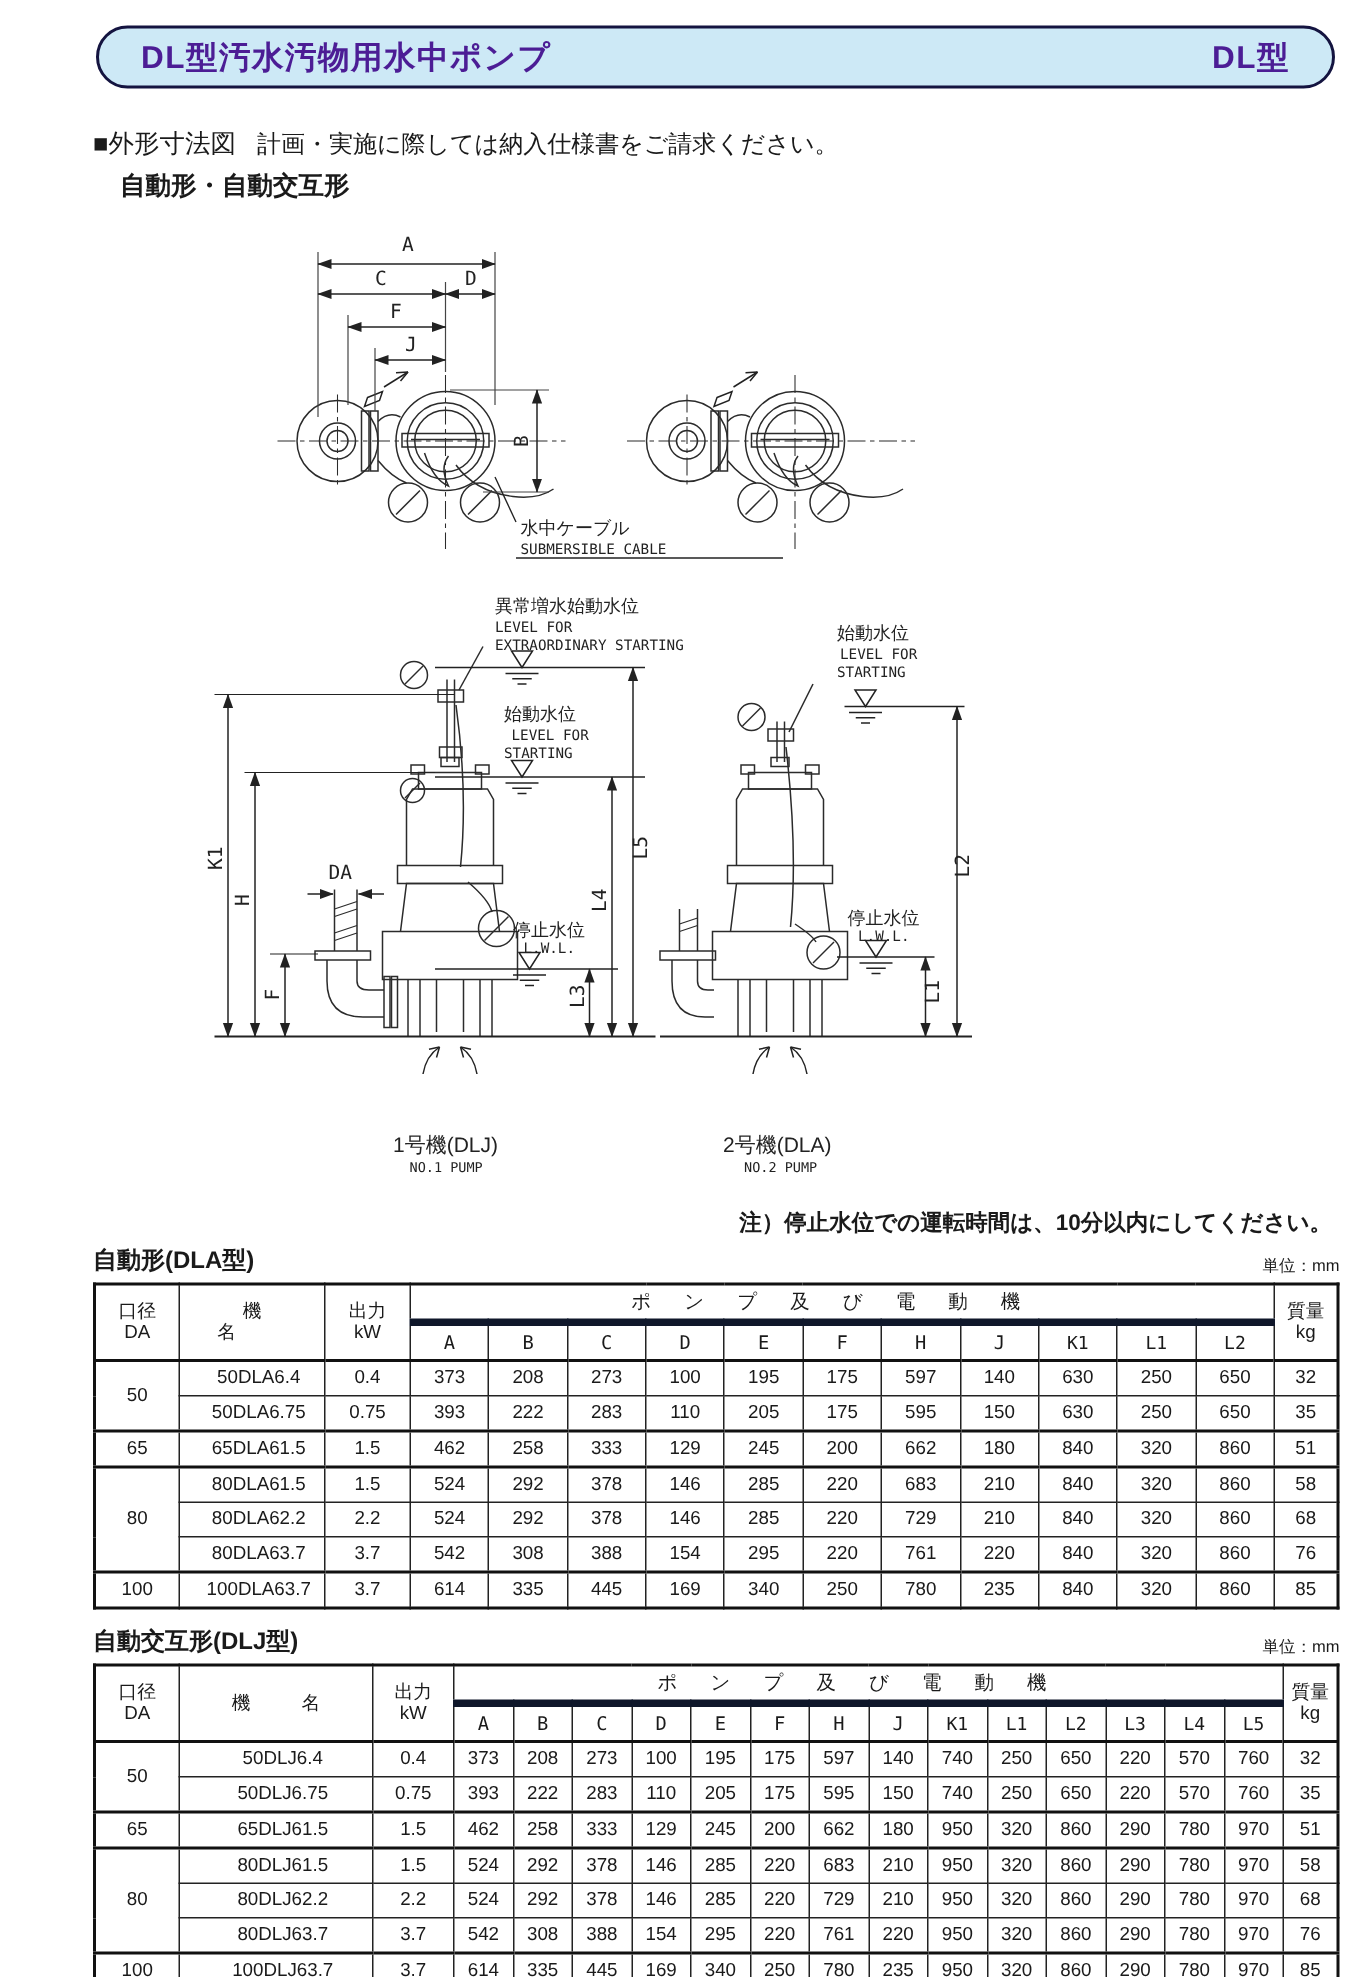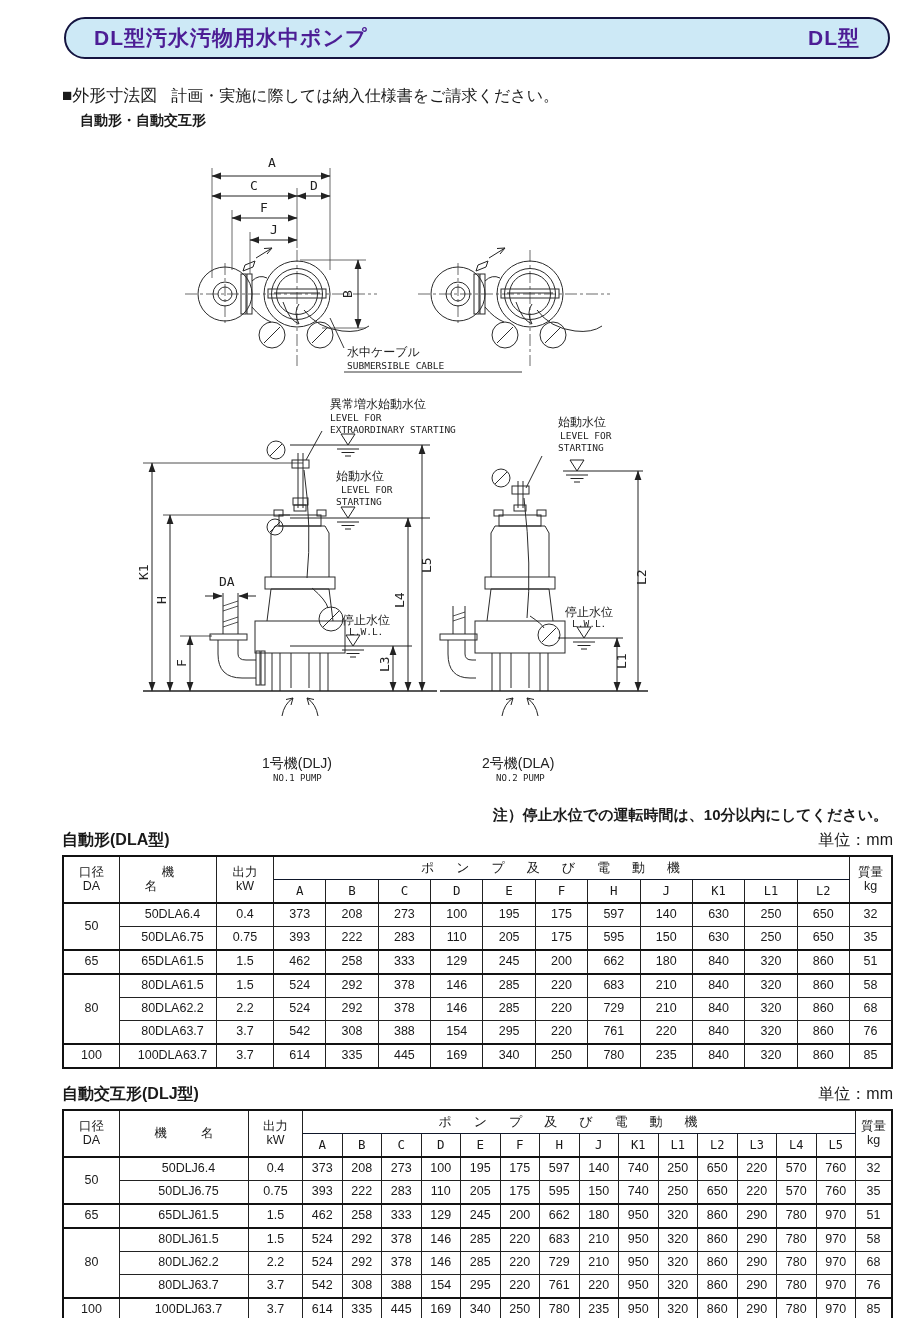--- a/index.html
+++ b/index.html
@@ -6,43 +6,43 @@
   .page{position:relative;width:897px;height:1318px;background:#fff;overflow:hidden;
         font-family:"Liberation Sans","DejaVu Sans",sans-serif;color:#1a1a1a;}
   
   .banner{position:absolute;left:64px;top:17px;width:826px;height:42px;background:#cde9f6;
           border:2px solid #141440;border-radius:22px;display:flex;align-items:center;
           justify-content:space-between;padding:0 28px;box-sizing:border-box;}
   .banner .t{font-size:21px;font-weight:bold;color:#4c1d95;letter-spacing:1px;}
   
   .heading{position:absolute;left:62px;top:84px;font-size:16px;white-space:nowrap;}
   .heading .strong{font-weight:normal;font-size:17px;margin-right:14px;}
-  .sub{position:absolute;left:80px;top:112px;font-size:14px;font-weight:bold;}
+  .sub{position:absolute;left:80px;top:112px;font-size:17px;font-weight:bold;}
   
   svg.drawing{position:absolute;left:60px;top:148px;}
   svg.drawing text{fill:#222;}
   .jp{font-size:12px;}
   .en{font-size:9.5px;font-family:"DejaVu Sans Mono","Liberation Mono",monospace;}
   .dim{font-size:13px;font-family:"DejaVu Sans Mono","Liberation Mono",monospace;}
   .cap-jp{font-size:14px;}
   .cap-en{font-size:9px;font-family:"DejaVu Sans Mono","Liberation Mono",monospace;}
   
   .note{position:absolute;left:62px;top:806px;width:826px;text-align:right;font-size:15px;font-weight:bold;}
   
   .tblock{position:absolute;left:62px;width:831px;}
   .tb1{top:830px;} .tb2{top:1084px;}
   .tcap{display:flex;justify-content:space-between;align-items:flex-end;}
   .tcap .title{font-size:16px;font-weight:bold;}
-  .tcap .unit{font-size:16px;}
+  .tcap .unit{font-size:11px;}
   table.spec{border-collapse:collapse;table-layout:fixed;width:831px;margin-top:4px;
              border:2px solid #111;}
   table.spec th,table.spec td{border:1px solid #222;text-align:center;padding:0;
              font-size:12.5px;font-weight:normal;height:22px;line-height:1.05;}
   table.spec thead th{height:22px;border-bottom:2px solid #111;}
-  table.spec thead th.group{border-bottom:1px solid #0f172a;letter-spacing:22px;font-size:13px;}
+  table.spec thead th.group{border-bottom:5px solid #0f172a;letter-spacing:22px;font-size:13px;}
   table.spec thead tr.letters-row th{border-bottom:2px solid #111;font-family:"DejaVu Sans Mono","Liberation Mono",monospace;}
   table.spec .w-dia{width:55px;margin-top:20px;} .t1 .w-name{width:96px;} .t1 .w-pow{width:56px;} .t1 .w-mass{width:41px;}
   .t2 .w-name{width:128px;} .t2 .w-pow{width:53px;} .t2 .w-mass{width:35px;}
   table.spec th.w-name{letter-spacing:34px;text-indent:34px;}
   table.spec td.name{text-align:center;padding-left:9px;}
   table.spec tr.grp td{border-top:2px solid #111;}
   table.spec .small2{font-size:12px;}
 </style>
 </head>
 <body>

